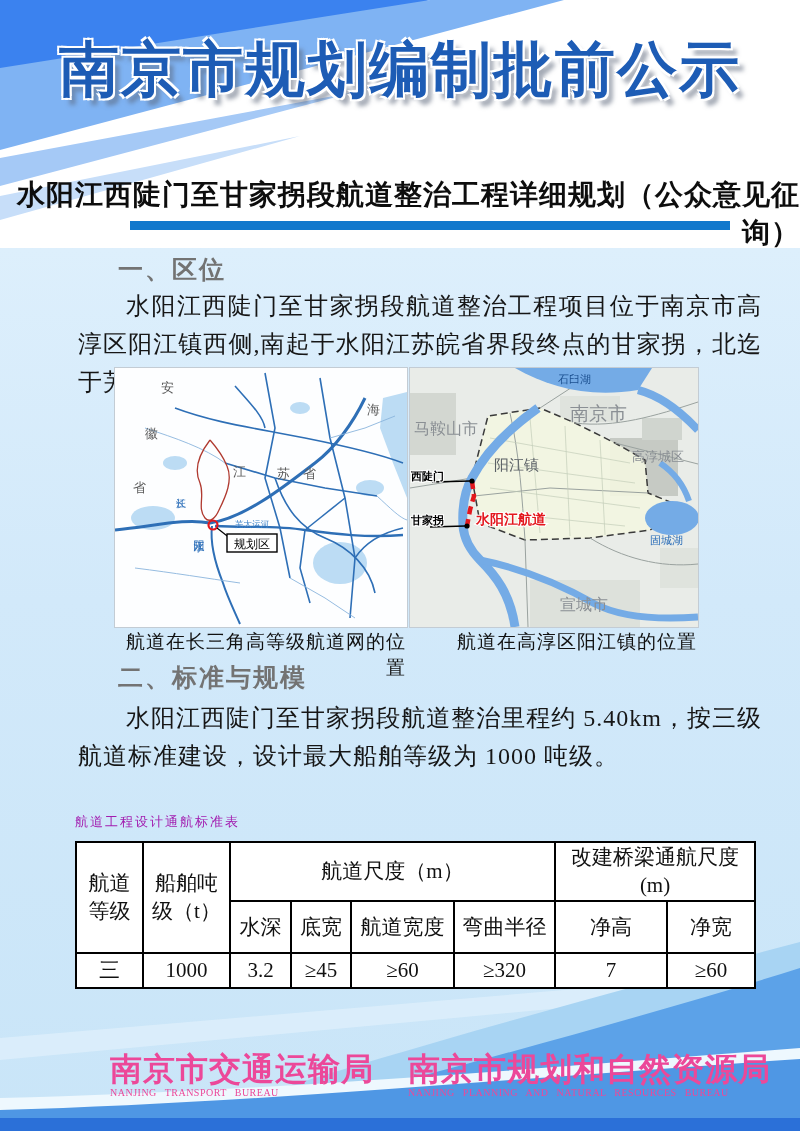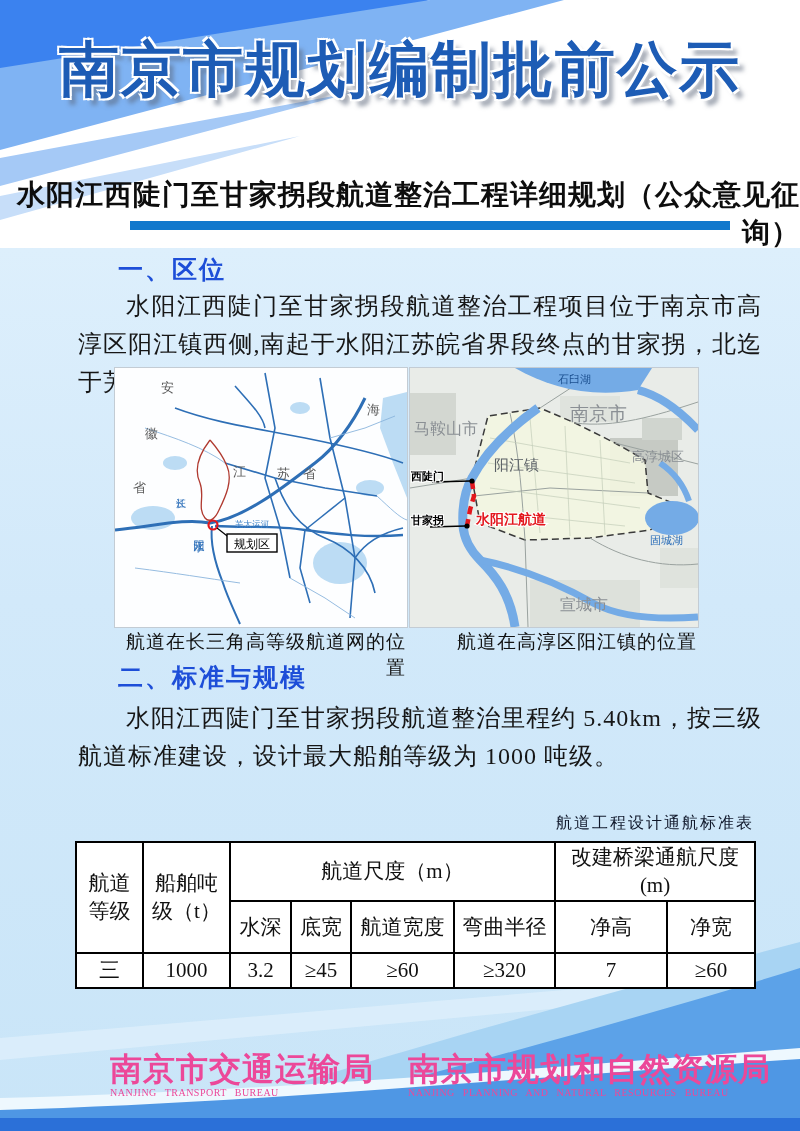--- a/index.html
+++ b/index.html
@@ -16,31 +16,31 @@
          font-size:60px;font-weight:bold;letter-spacing:2px;color:#1d5cb5;
          font-family:"Liberation Serif","DejaVu Serif",serif;
          text-shadow:-2px -2px 0 #fff,2px -2px 0 #fff,-2px 2px 0 #fff,2px 2px 0 #fff,
                      6px 7px 4px rgba(90,100,120,.55);}
   .subtitle{position:absolute;top:176px;left:0;width:800px;text-align:right;
             font-size:28px;font-weight:bold;color:#0d0d0d;letter-spacing:1px;}
   .bluebar{position:absolute;top:221px;left:130px;width:600px;height:9px;background:#1278cc;}
   
   .body-bg{position:absolute;top:248px;left:0;width:800px;height:883px;
            background:linear-gradient(180deg,#ddeffc 0%,#d2e9fa 40%,#c9e5f8 100%);}
-  .sec-heading{position:absolute;left:118px;margin:0;font-size:25px;font-weight:bold;color:#1d4ed8;
+  .sec-heading{position:absolute;left:118px;margin:0;font-size:25px;font-weight:bold;color:#737373;
                font-family:"Liberation Sans","DejaVu Sans",sans-serif;letter-spacing:2px;}
   .para{position:absolute;left:78px;width:684px;margin:0;font-size:24px;color:#161616;
         line-height:38px;text-align:justify;text-indent:2em;letter-spacing:1px;}
   
   .map-frame{position:absolute;top:367px;background:#fff;border:1px solid #c3ccd4;}
   .map-frame svg{display:block;}
   .map-caption{position:absolute;top:629px;font-size:19px;color:#111;text-align:right;letter-spacing:1px;}
   
-  .tbl-title{position:absolute;top:813px;left:75px;width:679px;text-align:right;
-             font-size:16px;color:#0f172a;letter-spacing:2px;}
+  .tbl-title{position:absolute;top:813px;left:75px;width:679px;text-align:left;
+             font-size:13px;color:#a21caf;letter-spacing:2px;}
   table.std{position:absolute;top:841px;left:75px;width:679px;border-collapse:collapse;
             background:#fff;font-size:21px;color:#111;table-layout:fixed;}
   table.std td,table.std th{border:2px solid #000;text-align:center;vertical-align:middle;
             font-weight:normal;padding:0;line-height:1.35;}
   tr.r1 td,tr.r1 th{height:34px;}
   tr.r2 td,tr.r2 th{height:50px;}
   tr.r3 td{height:33px;}
   
   .footer-art{position:absolute;left:0;top:920px;width:800px;height:211px;}
   .agency{position:absolute;text-align:left;color:#ec4899;}

